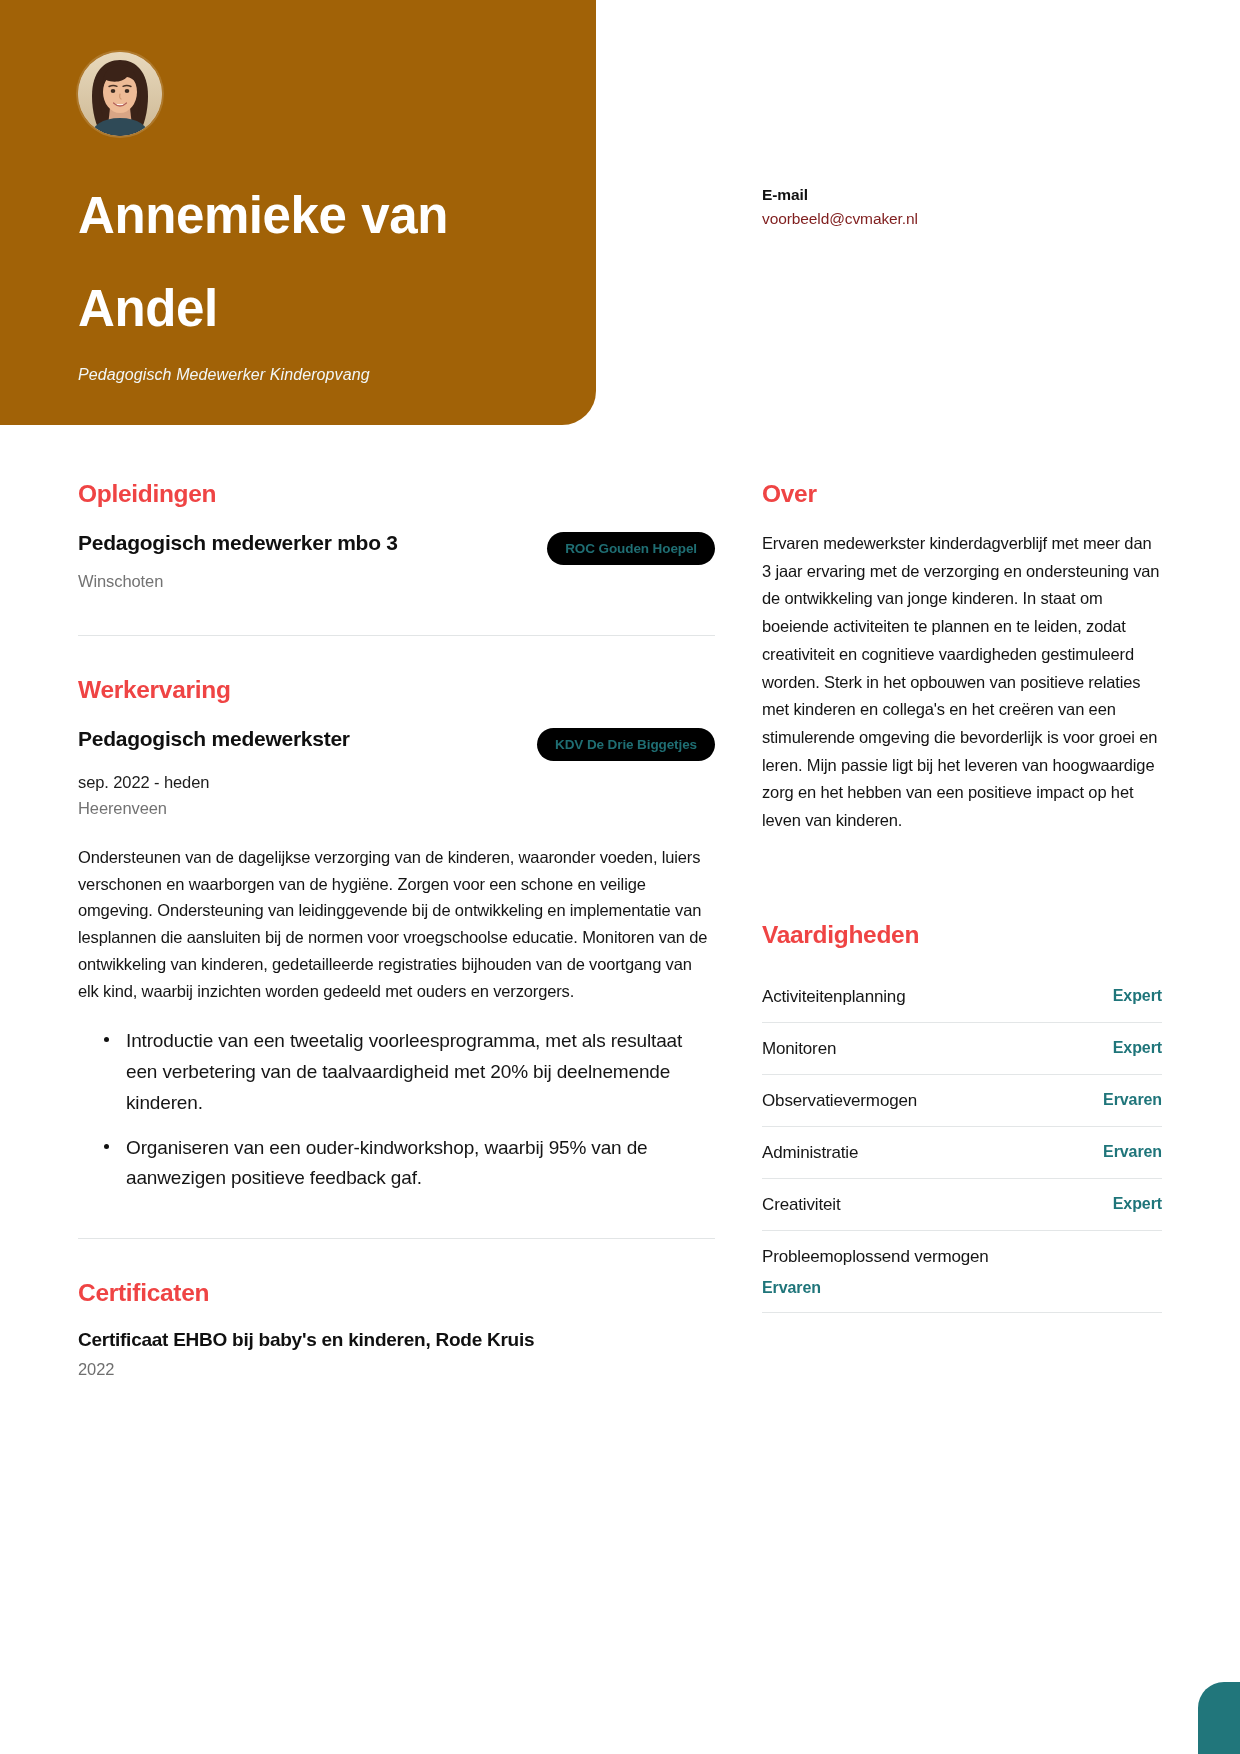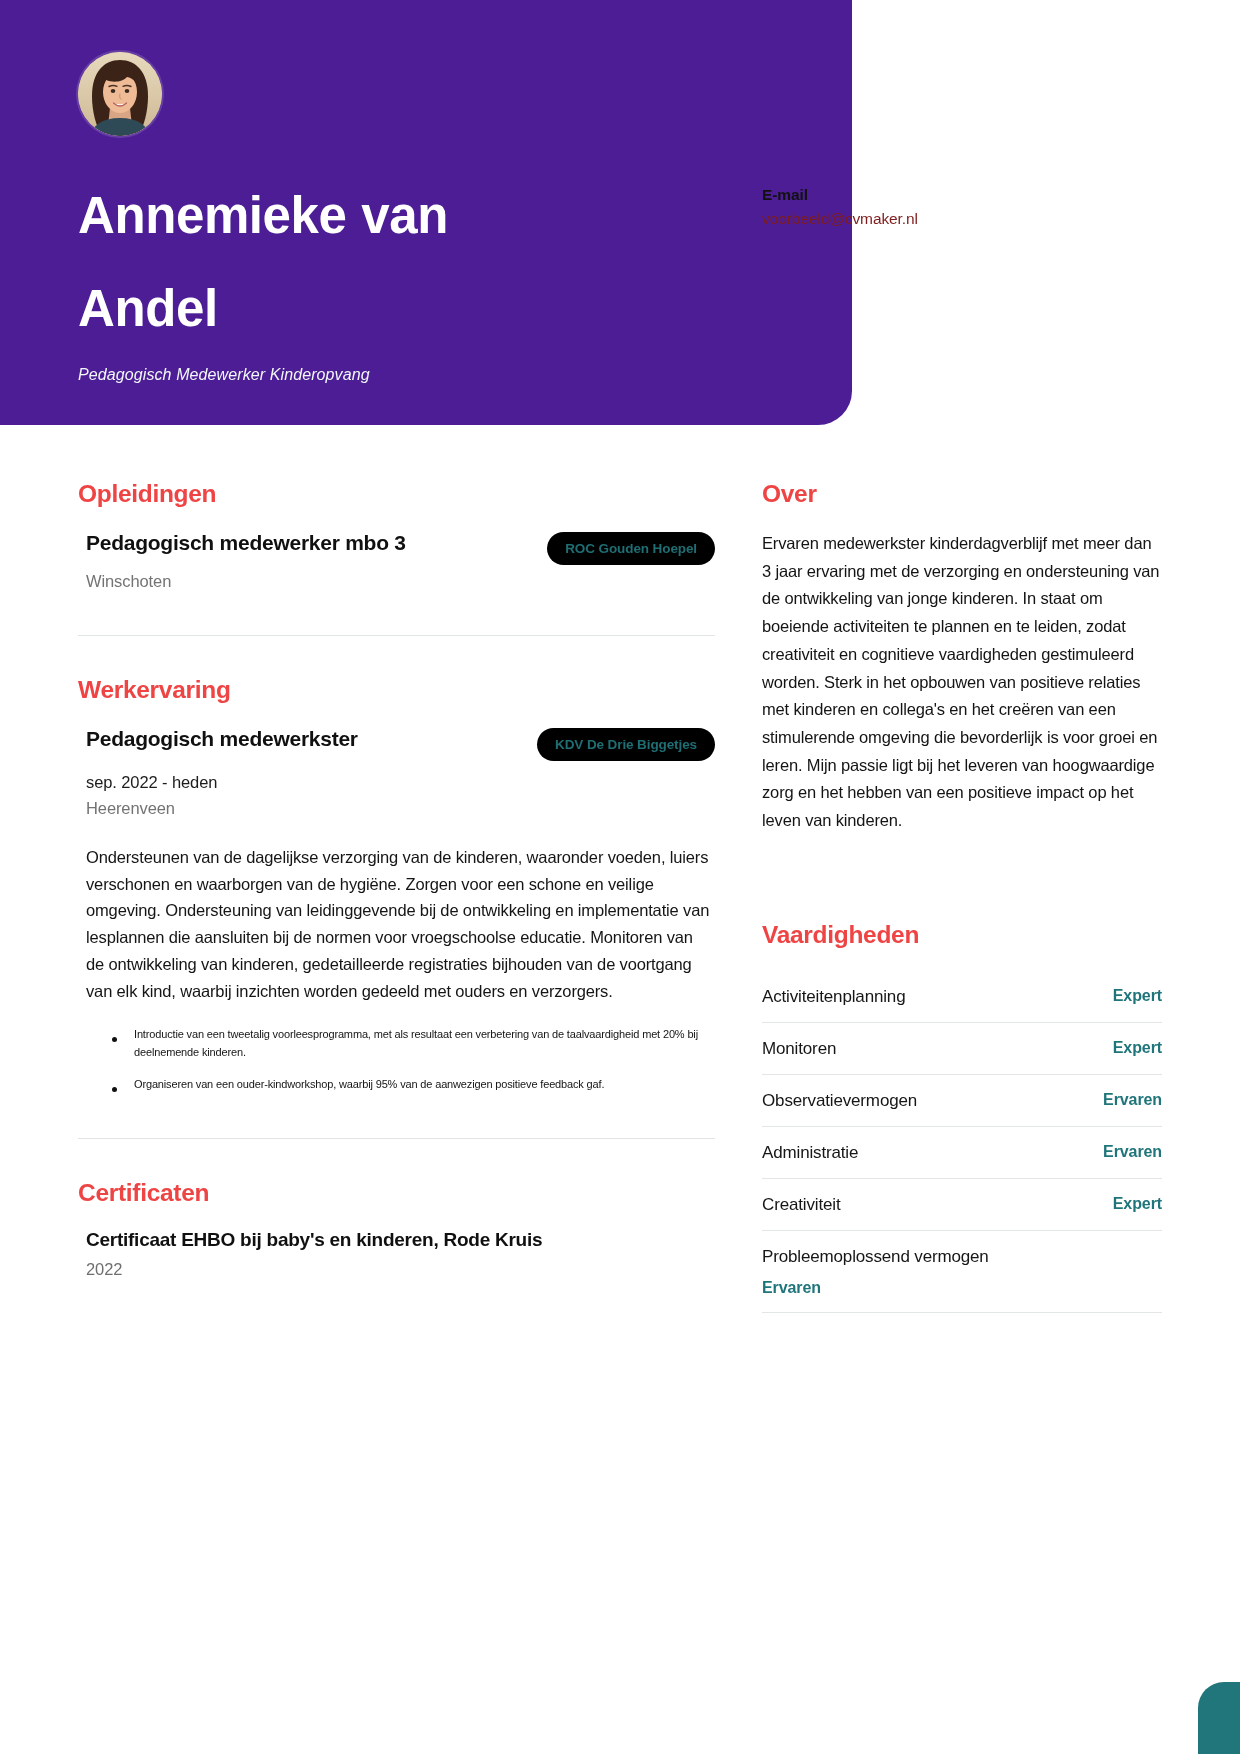--- a/index.html
+++ b/index.html
@@ -15,23 +15,23 @@
     font-family: "Liberation Sans", sans-serif;
     color: #1a1a1a;
     overflow: hidden;
   }
 
   
   .header {
     position: absolute;
     left: 0;
     top: 0;
-    width: 852px;
+    width: 596px;
     height: 425px;
-    background: #4c1d95;
+    background: #a16207;
     border-bottom-right-radius: 34px;
     box-sizing: border-box;
     padding: 52px 78px 0 78px;
   }
   .avatar {
     width: 84px;
     height: 84px;
     border-radius: 50%;
     overflow: hidden;
     position: relative;
@@ -102,21 +102,21 @@
     letter-spacing: -0.3px;
   }
 
   .divider {
     height: 1px;
     background: #e2e5e6;
     margin: 44px 0 40px 0;
   }
 
   
-  .entry { position: relative; margin-left: 8px; }
+  .entry { position: relative; }
   .entry-head {
     display: flex;
     align-items: flex-start;
     justify-content: space-between;
     gap: 16px;
   }
   .entry-title {
     font-size: 21px;
     font-weight: 700;
     color: #101010;
@@ -156,21 +156,21 @@
     letter-spacing: -0.15px;
     text-align: left;
   }
   ul.entry-bullets {
     margin: 22px 0 0 0;
     padding: 0 0 0 26px;
     list-style: none;
   }
   ul.entry-bullets li {
     position: relative;
-    font-size: 11px;
+    font-size: 19px;
     line-height: 1.62;
     color: #151515;
     letter-spacing: -0.15px;
     padding-left: 22px;
     margin-bottom: 14px;
   }
   ul.entry-bullets li:last-child { margin-bottom: 0; }
   ul.entry-bullets li::before {
     content: "";
     position: absolute;

